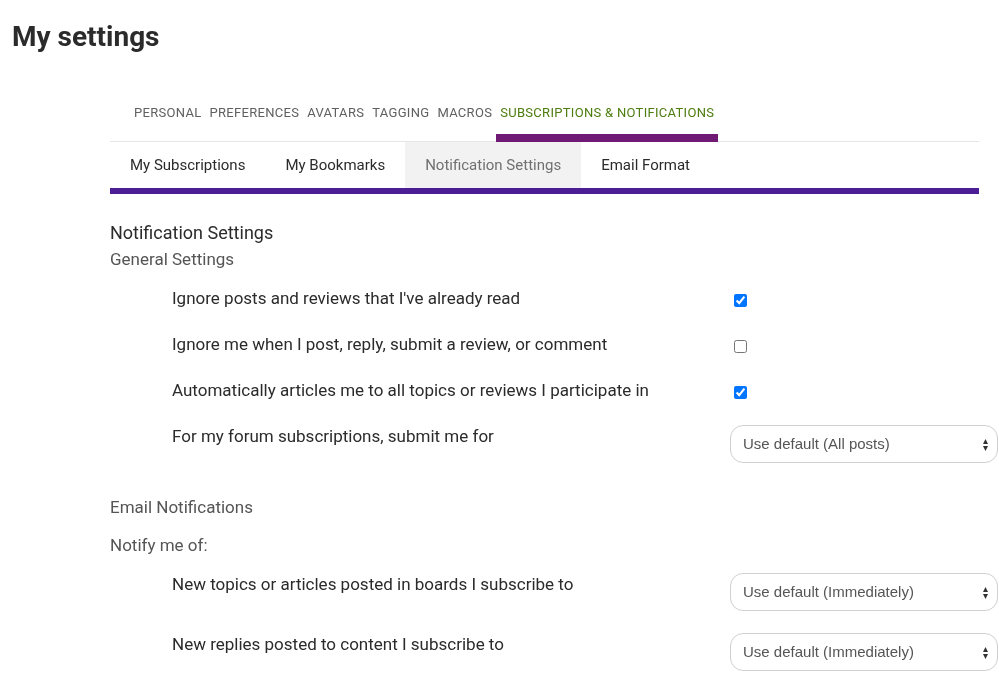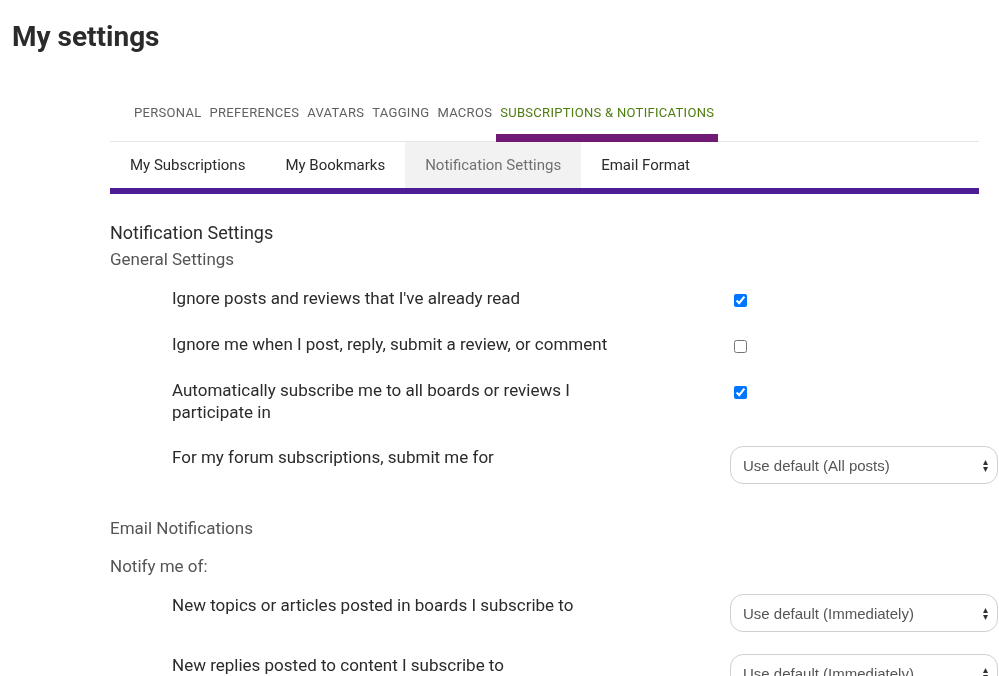--- a/index.html
+++ b/index.html
@@ -181,21 +181,21 @@
       </div>
 
       <div class="setting-row">
         <div class="setting-label">Ignore me when I post, reply, submit a review, or comment</div>
         <div class="setting-control checkbox-col">
           <input type="checkbox" style="">
         </div>
       </div>
 
       <div class="setting-row">
-        <div class="setting-label">Automatically subscribe me to all boards or reviews I participate in</div>
+        <div class="setting-label">Automatically articles me to all topics or reviews I participate in</div>
         <div class="setting-control checkbox-col">
           <input type="checkbox" checked="" style="">
         </div>
       </div>
 
       <div class="setting-row">
         <div class="setting-label">For my forum subscriptions, submit me for</div>
         <div class="setting-control select-col">
           <div class="select-wrap">
             <select>

